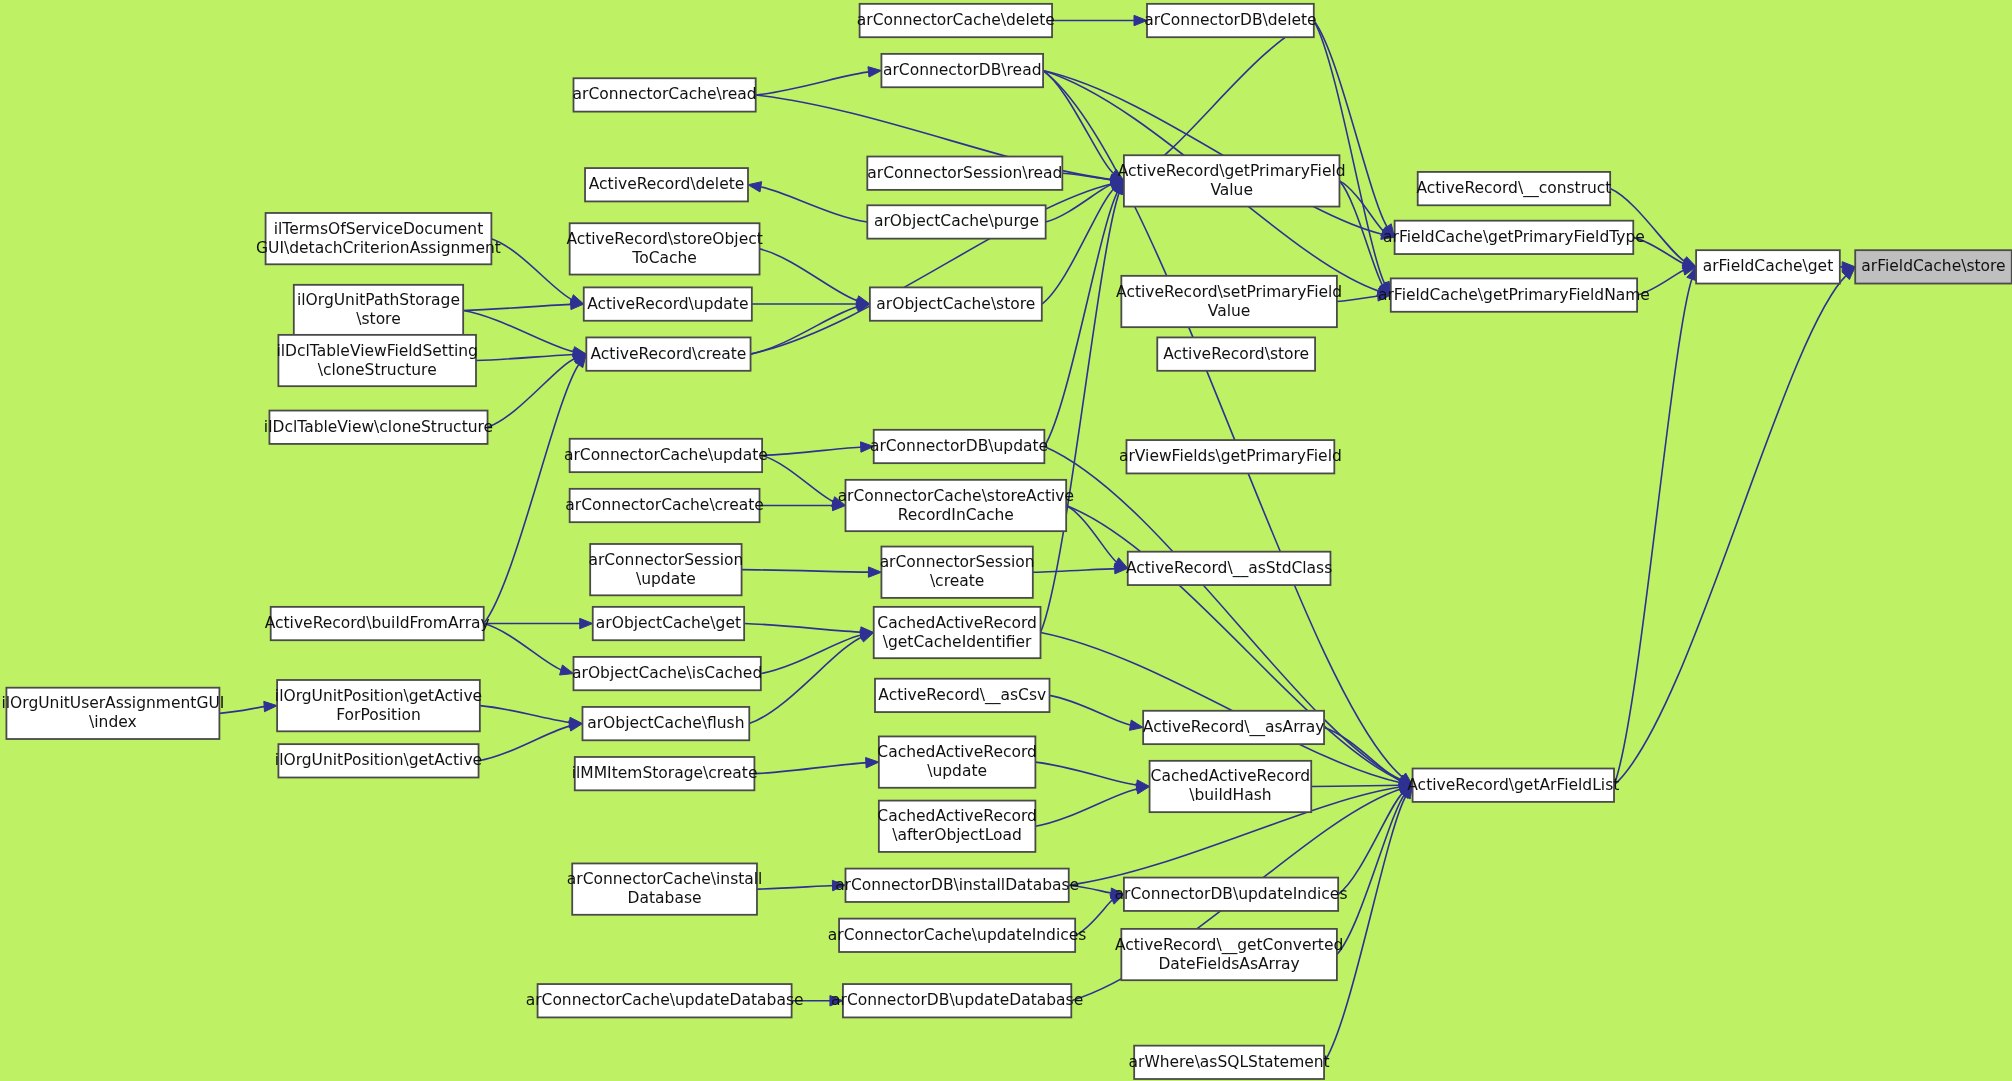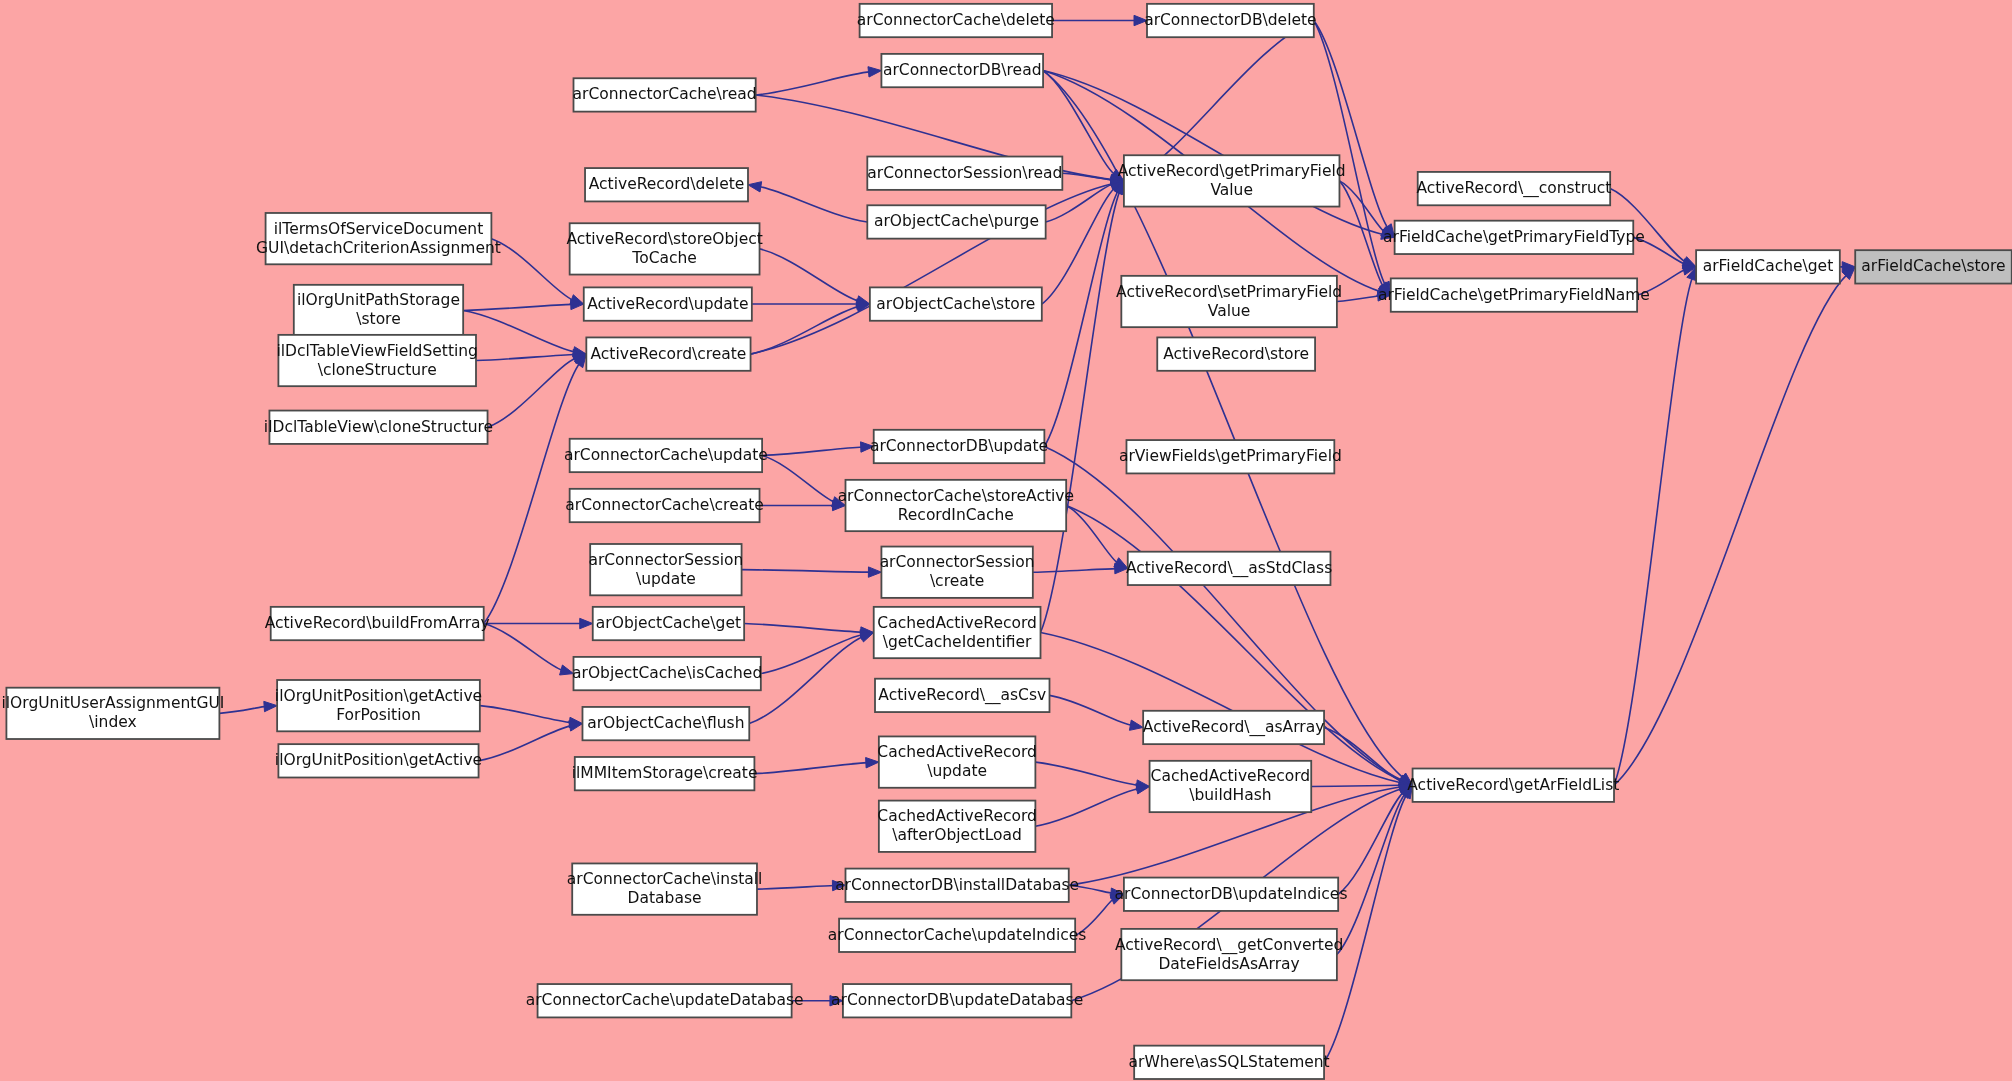--- a/index.html
+++ b/index.html
@@ -7,21 +7,21 @@
     padding: 0;
     background: #ffffff;
   }
   body {
     font-family: "DejaVu Sans", "Liberation Sans", sans-serif;
   }
   #canvas-wrap {
     position: relative;
     width: 2012px;
     height: 1081px;
-    background: #fca5a5;
+    background: #bef264;
     overflow: hidden;
   }
   svg#graph {
     position: absolute;
     top: 0;
     left: 0;
     width: 2012px;
     height: 1081px;
   }
   .edge-path {

